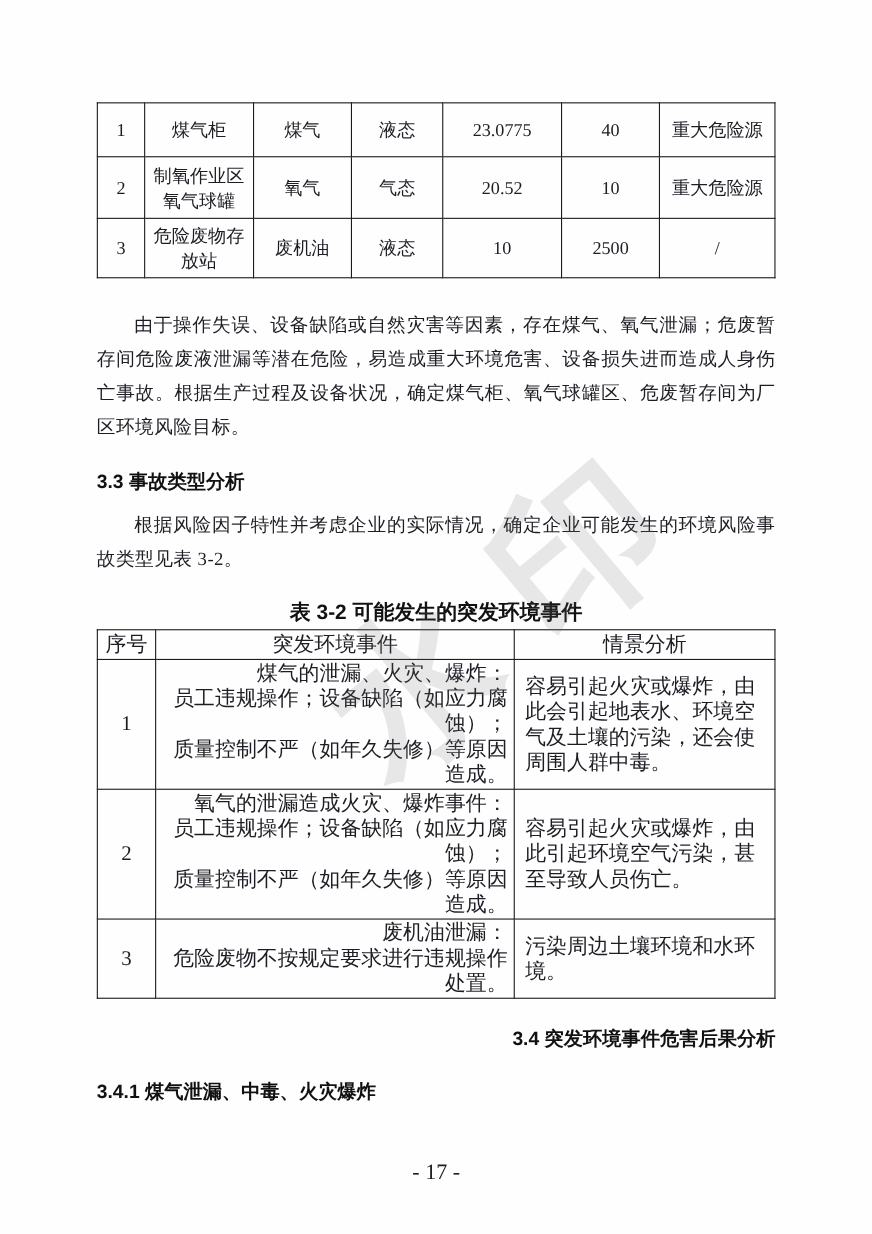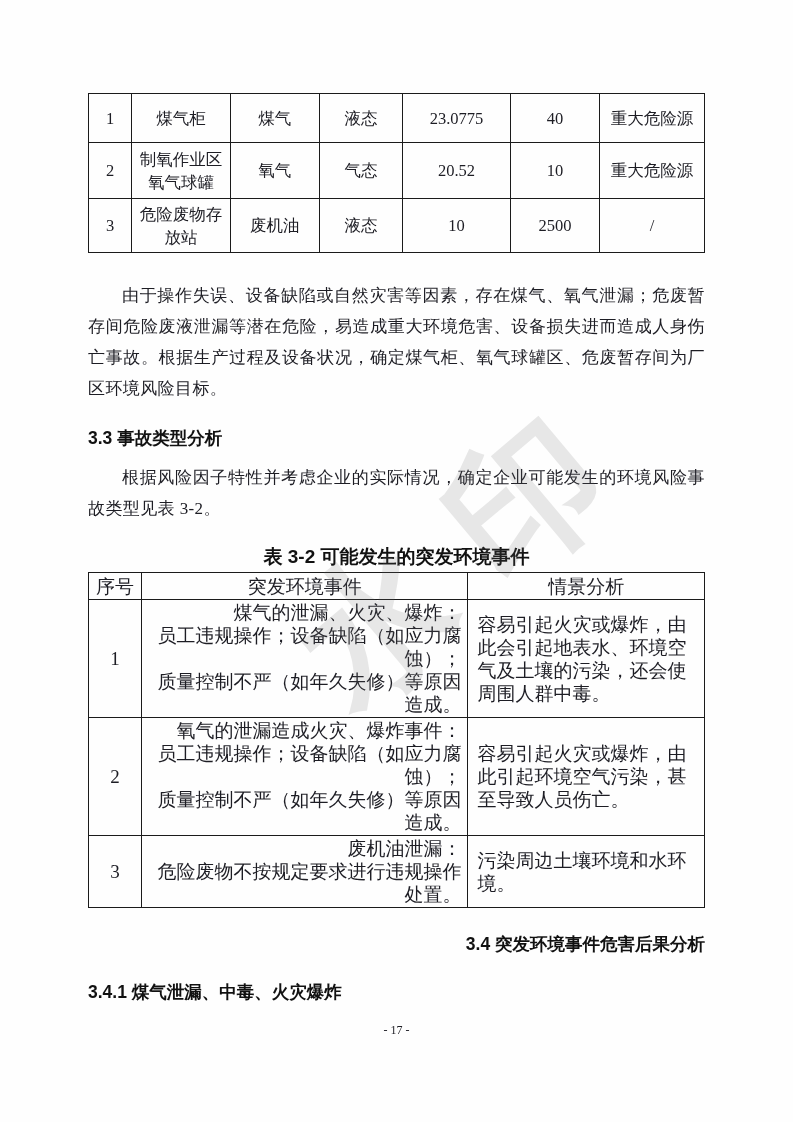--- a/index.html
+++ b/index.html
@@ -67,23 +67,23 @@
     vertical-align:middle;
     font-weight:normal;
   }
   .event-table th{text-align:center;height:24px;}
   .event-table .no-cell{text-align:center;}
   .event-table .event-cell{white-space:pre-line;text-align:right;padding-left:9px;}
   .event-table .scenario-cell{text-align:left;padding-left:9px;}
   
   .page-number{
     position:absolute;
-    left:0;width:793px;top:1023px;
+    left:0;width:793px;top:1055px;
     text-align:center;
-    font-size:12px;
+    font-size:20px;
     color:#1d1d24;
   }
   
   .watermark{
     position:absolute;
     left:190px;top:300px;
     width:560px;height:500px;
     display:flex;align-items:center;justify-content:center;
     transform:rotate(-40deg);
     font-family:"Liberation Sans","DejaVu Sans",sans-serif;

